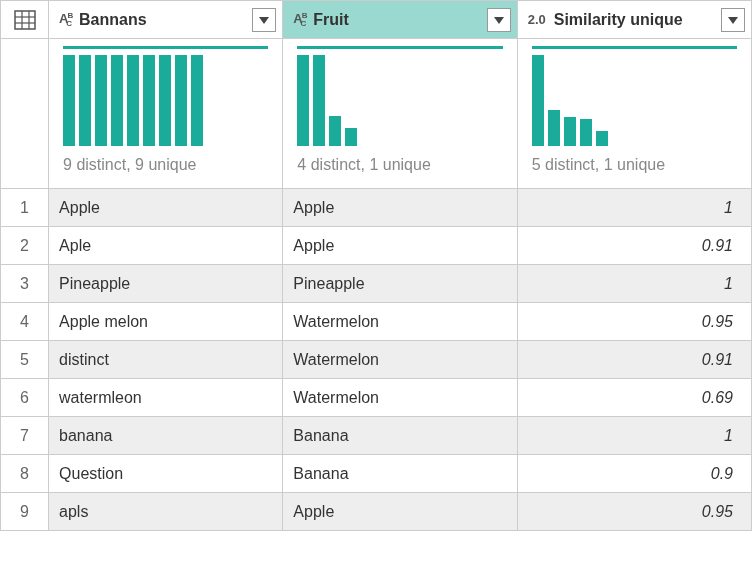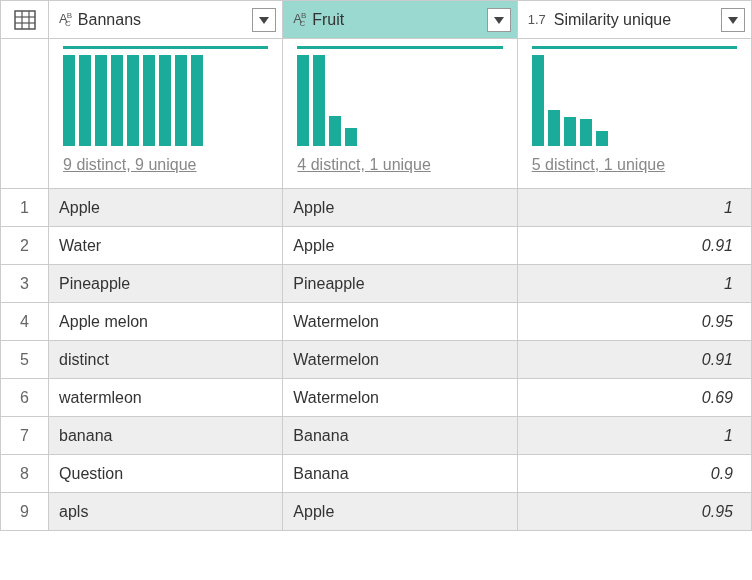--- a/index.html
+++ b/index.html
@@ -25,21 +25,21 @@
       width: 48px;
       background: #fff;
       text-align: center;
       padding: 4px;
     }
     .corner-icon svg { display: block; margin: 0 auto; }
     th.col-header {
       background: #fff;
       text-align: left;
       position: relative;
-      font-weight: 400;
+      font-weight: 700;
       font-size: 16px;
       color: #333;
     }
     th.col-header.selected {
       background: #99d9cf;
     }
     .col-header-inner {
       display: flex;
       align-items: center;
       justify-content: space-between;
@@ -89,21 +89,20 @@
     }
     .bars .bar {
       width: 12px;
       background: #1aab9b;
     }
     .profile-stats {
       color: #888;
       font-size: 16px;
       margin-top: 10px;
       margin-bottom: 4px;
-      text-decoration: underline;
     }
     td.rownum {
       width: 48px;
       text-align: center;
       color: #666;
       background: #fff;
       font-size: 16px;
     }
     tbody tr.data-row td {
       height: 38px;
@@ -172,21 +171,21 @@
             <svg width="12" height="10" viewBox="0 0 12 10">
                 <polygon points="1,2 11,2 6,9" fill="#444"></polygon>
               </svg>
           </span>
         </div>
       </th>
       <th class="col-header">
         <div class="col-header-inner">
           <span class="col-left">
             <span class="type-icon">
-                <span class="num">1.7</span>
+                <span class="num">2.0</span>
               </span>
             <span>Similarity unique</span>
           </span>
           <span class="filter-btn">
             <svg width="12" height="10" viewBox="0 0 12 10">
                 <polygon points="1,2 11,2 6,9" fill="#444"></polygon>
               </svg>
           </span>
         </div>
       </th>
@@ -230,21 +229,21 @@
   </thead>
   <tbody id="tbody">
   <tr class="data-row">
         <td class="rownum">1</td>
         <td class="cell">Apple</td>
         <td class="cell">Apple</td>
         <td class="cell col-num">1</td>
       </tr>
       <tr class="data-row">
         <td class="rownum">2</td>
-        <td class="cell">Water</td>
+        <td class="cell">Aple</td>
         <td class="cell">Apple</td>
         <td class="cell col-num">0.91</td>
       </tr>
       <tr class="data-row">
         <td class="rownum">3</td>
         <td class="cell">Pineapple</td>
         <td class="cell">Pineapple</td>
         <td class="cell col-num">1</td>
       </tr>
       <tr class="data-row">

